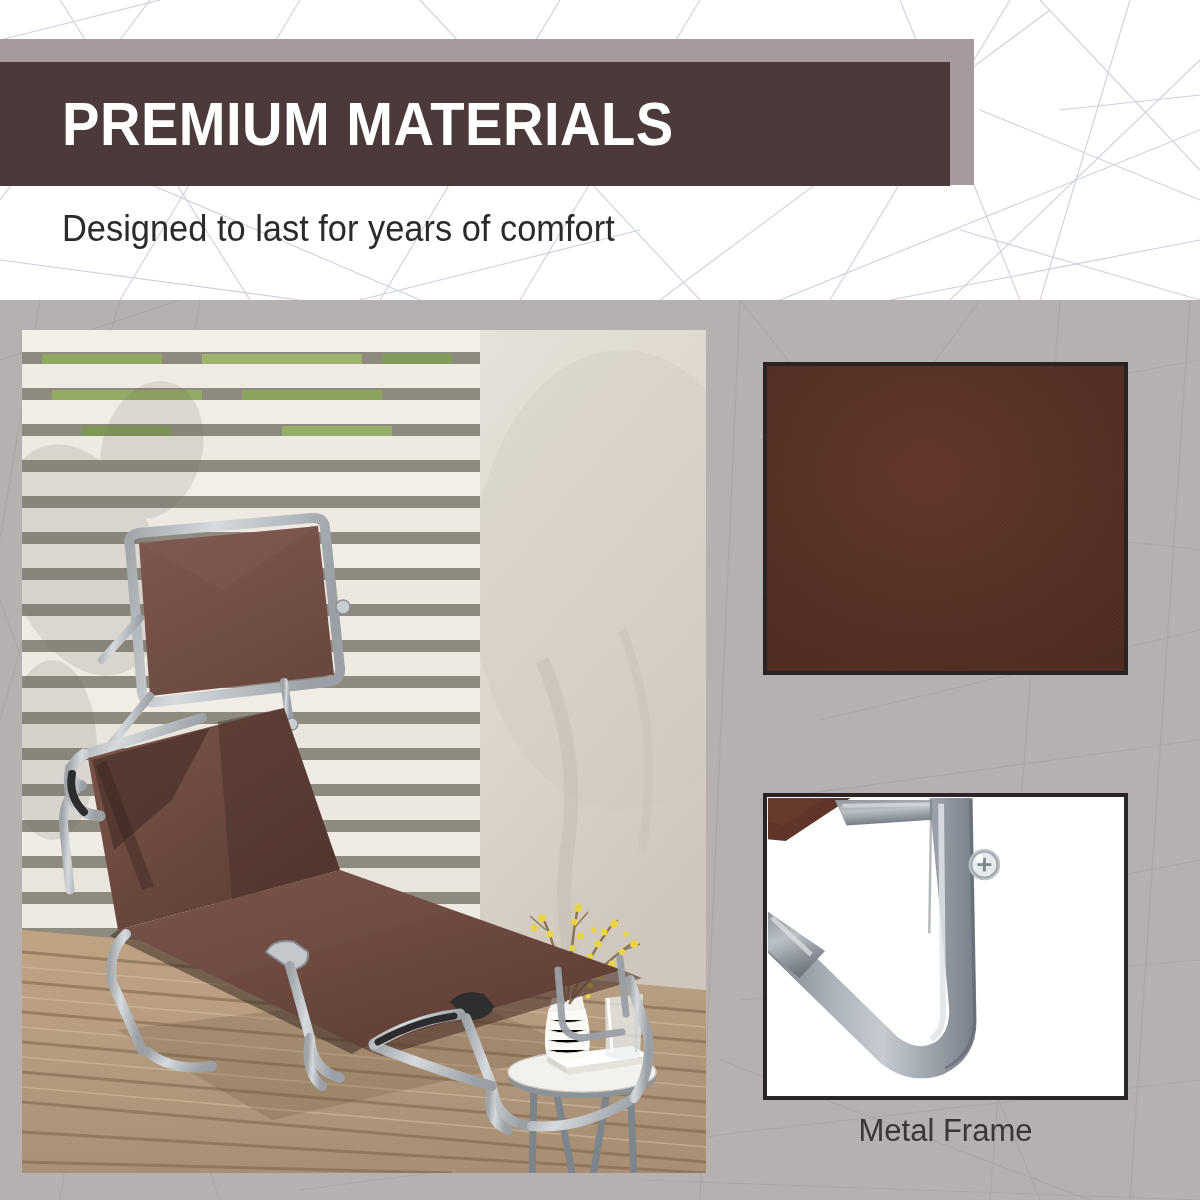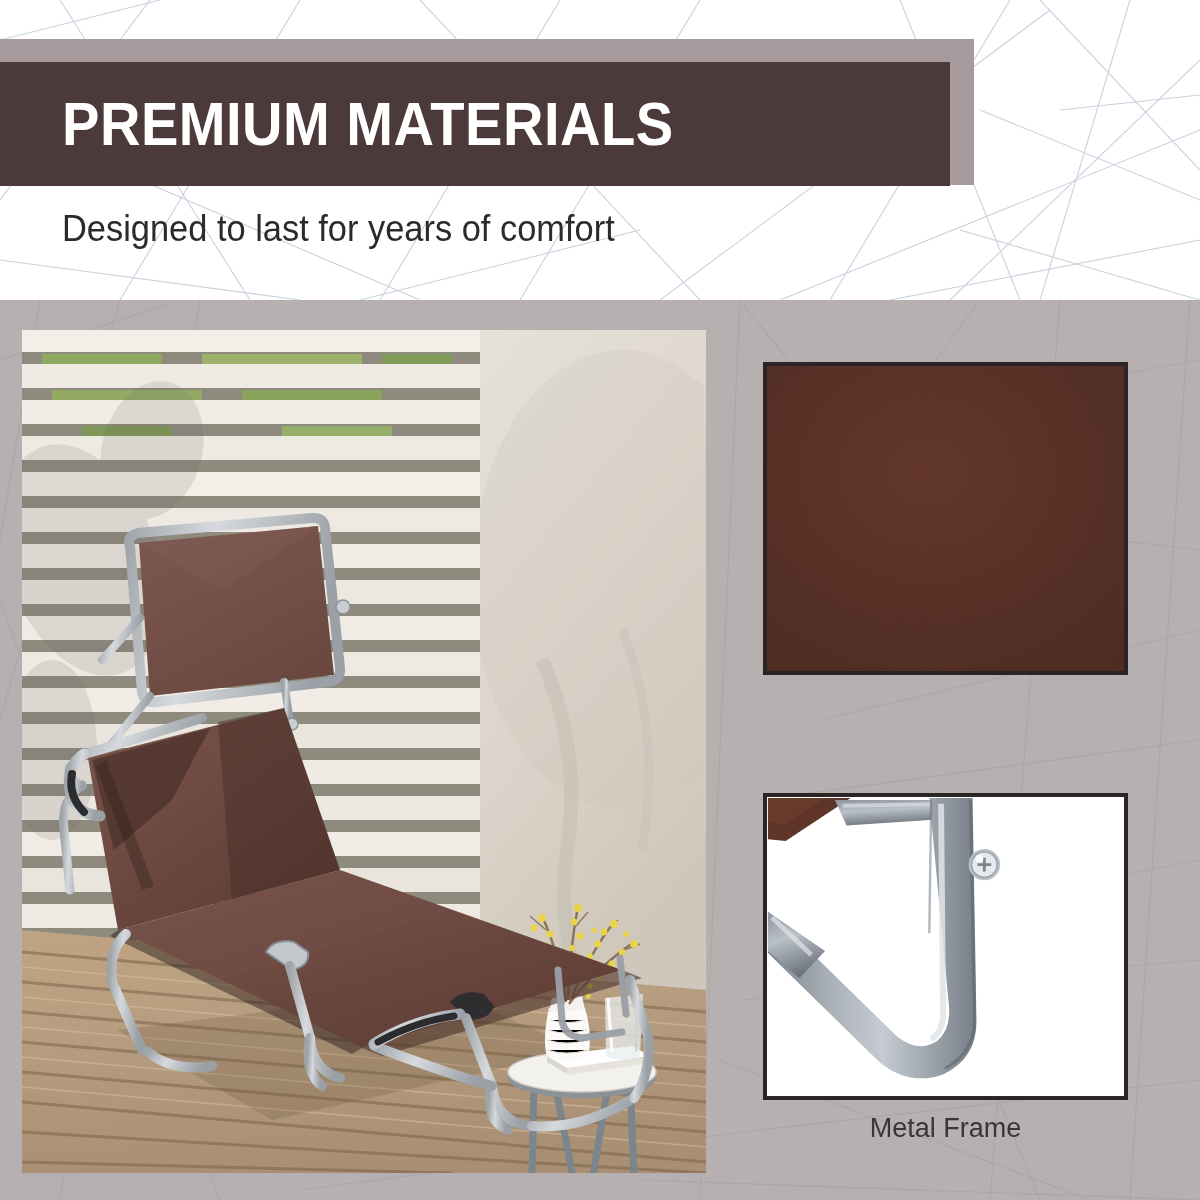--- a/index.html
+++ b/index.html
@@ -138,21 +138,21 @@
     background: #ffffff;
   }
   .frame-svg { display: block; width: 100%; height: 100%; }
   .frame-caption {
     position: absolute;
     left: 763px;
     top: 1113px;
     width: 365px;
     text-align: center;
     color: #3a3536;
-    font-size: 27px;
+    font-size: 31px;
     font-family: "Liberation Sans", sans-serif;
     white-space: nowrap;
   }
 </style>
 </head>
 <body>
 
 <div id="page">
 
   <div class="header">

